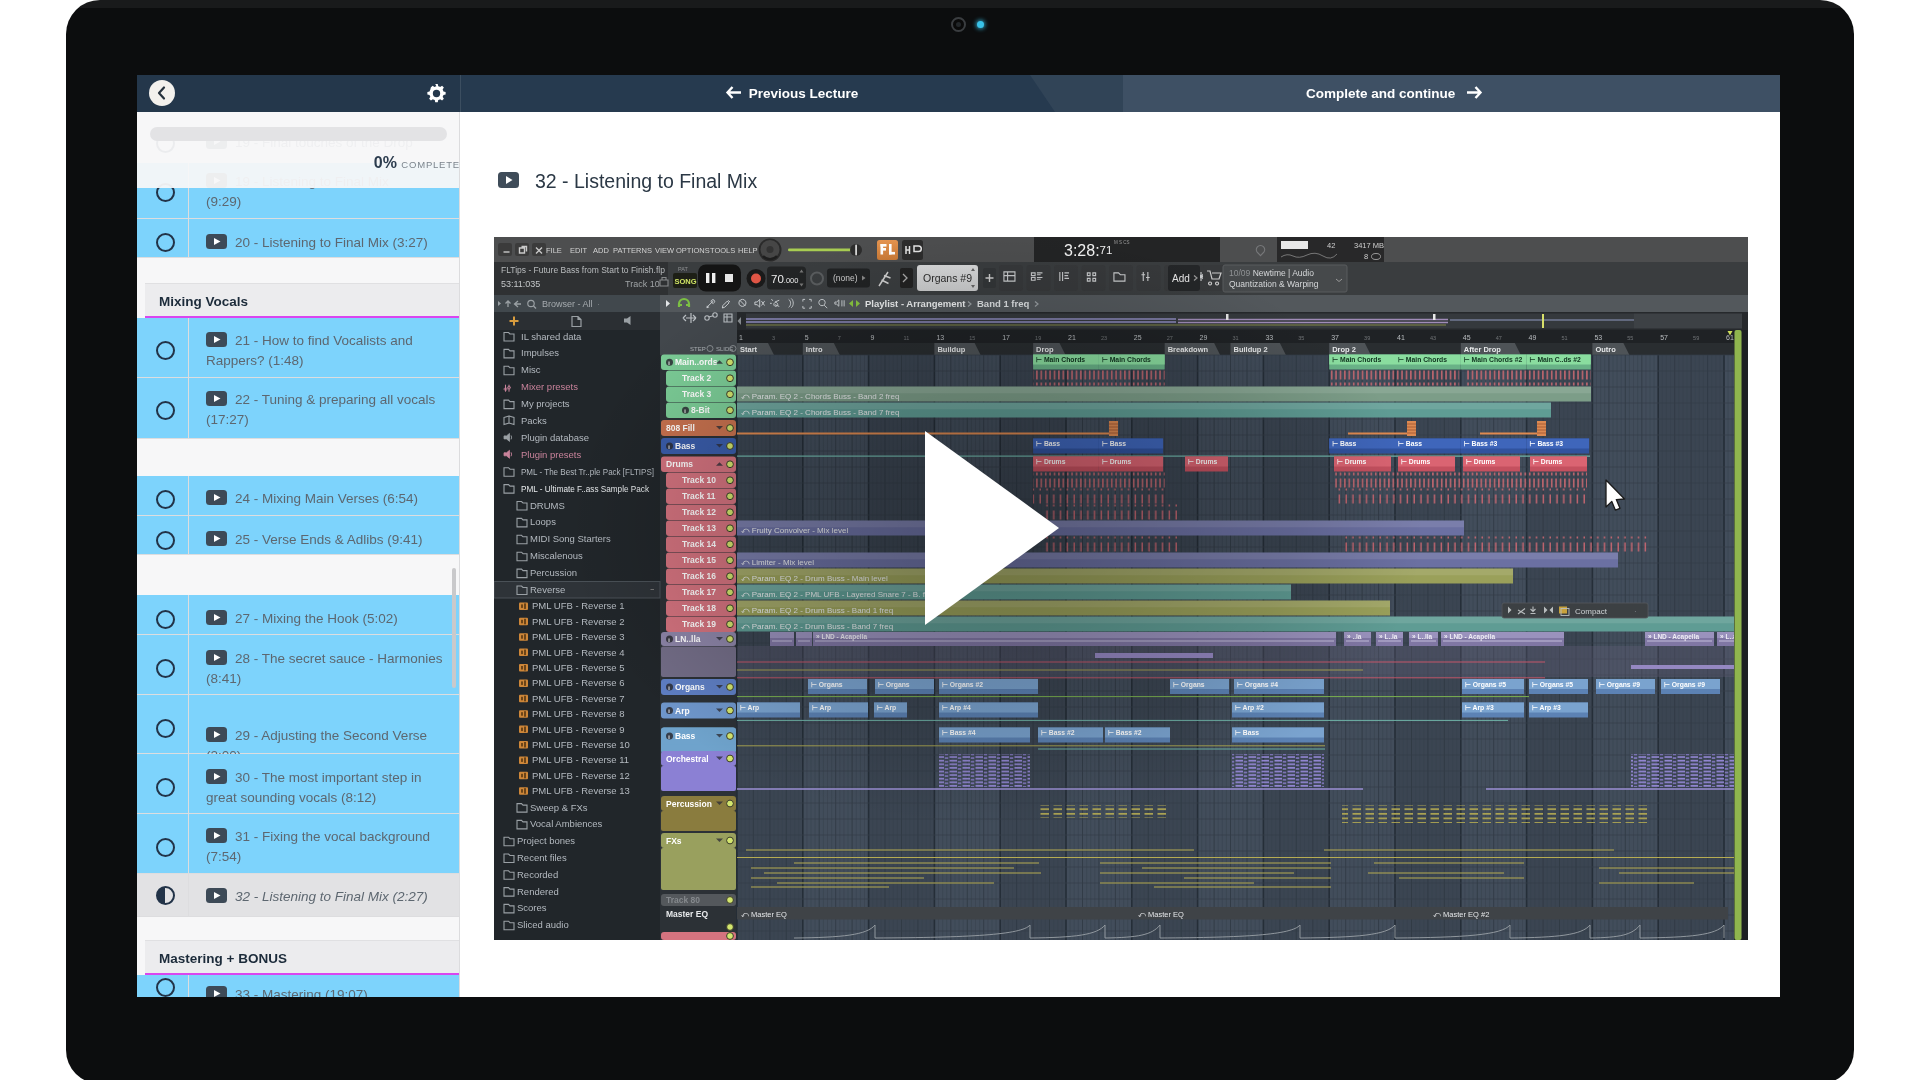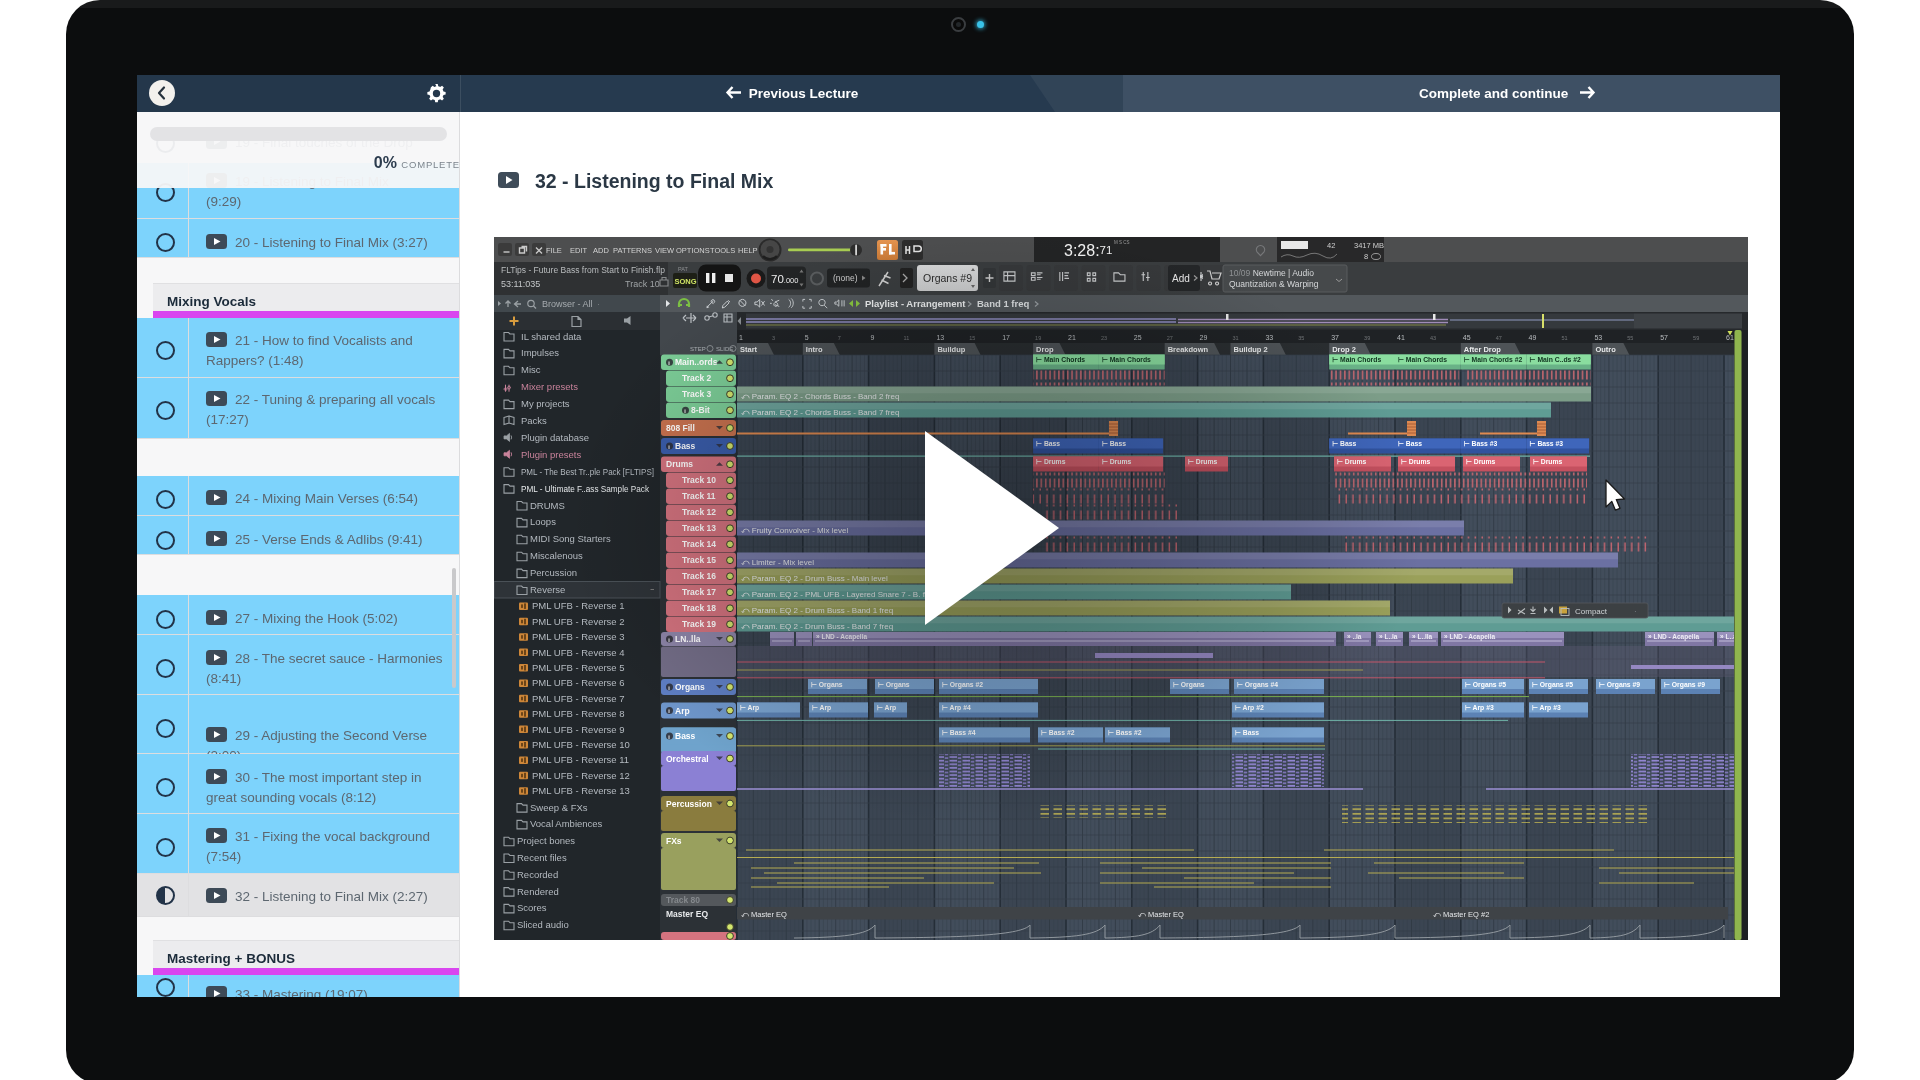--- a/index.html
+++ b/index.html
@@ -21,45 +21,45 @@
 .tb-glare{ position:absolute; left:880px; top:0; width:106px; height:37px;
   background:rgba(255,255,255,0.05); clip-path:polygon(13px 0,106px 0,106px 37px,38px 37px); }
 .back { position:absolute; left:12px; top:5px; width:26px; height:26px; border-radius:50%;
   background:#f3f1ed; }
 .tb-text { color:#fff; font-size:13.5px; font-weight:600; line-height:37px; text-align:center;
   position:absolute; top:0; width:100%; }
 .sidebar { position:absolute; left:0; top:37px; width:323px; height:885px; background:#f7f7f8;
   border-right:1px solid #dcdcde; overflow:hidden; }
 .row { position:absolute; left:0; width:323px; background:#7dd3fc;
   border-bottom:1px solid #dddddf; }
-.row.hl { background:#e2e2e4; }
+.row.hl { background:#e2e2e4;font-style:italic; }
 .row::before { content:""; position:absolute; left:51px; top:0; bottom:0; width:1px; background:#dddddf; }
-.shead { position:absolute; left:16px; width:323px; background:#ececee; color:#1c2b3a;
+.shead { position:absolute; left:8px; width:323px; background:#ececee; color:#1c2b3a;
   font-size:13.5px; font-weight:bold; padding-left:14px;
-  border-top:1px solid #e0e0e2; border-bottom:7px solid #d946ef; }
+  border-top:1px solid #e0e0e2; border-bottom:2px solid #d946ef; }
 .circ { position:absolute; left:19px; width:19px; height:19px; border-radius:50%;
   border:2.5px solid #223348; background:transparent; }
 .circ.half { background:linear-gradient(90deg,#223348 50%,rgba(0,0,0,0) 50%); }
 .txt { position:absolute; left:69px; width:244px; font-size:13.5px; line-height:20px; color:#5d6770; }
 .txt .pi { vertical-align:-2px; margin-right:8px; }
 .ghost { position:absolute; left:0; top:0; width:323px; height:120px; opacity:1; }
 .ghost .txt, .ghost .circ { opacity:1; }
 .progress { position:absolute; left:0; top:0; width:323px; height:76px;
   background:rgba(247,247,248,0.95); z-index:3; }
 .pill { position:absolute; left:13px; top:15px; width:297px; height:14px; border-radius:7px;
   background:#e3e3e5; }
 .pct { position:absolute; top:42px; width:100%; text-align:right; color:#2c3c4e;
   font-size:16px; font-weight:bold; }
 .pct small { font-size:9.5px; font-weight:normal; color:#7d858d; letter-spacing:0.8px; }
 .sb-scroll { position:absolute; left:315px; top:456px; width:4px; height:120px;
   background:#c9c9cb; border-radius:2px; z-index:4; }
 .main { position:absolute; left:323px; top:37px; width:1320px; height:885px; background:#fff; }
 .title { position:absolute; left:38px; top:58px; height:24px; }
 .title .ti { position:absolute; left:0; top:2px; }
-.title span { position:absolute; left:37px; top:0; width:600px; font-size:19.5px; font-weight:bold;
+.title span { position:absolute; left:37px; top:0; width:600px; font-size:19.5px; font-weight:normal;
   color:#2b3845; white-space:nowrap; }
 .player { position:absolute; left:34px; top:125px; }
 </style></head>
 <body>
 <div class="frame">
     <div class="topglow"></div>
   </div>
 <div class="cam"></div>
 <div class="led"></div>
 <div class="screen">
@@ -72,21 +72,21 @@
     <div class="back"><svg width="26" height="26">
           <path d="M15 7.5 L10 13 L15 18.5" stroke="#26313c" stroke-width="2.2" fill="none" stroke-linecap="round" stroke-linejoin="round"></path>
         </svg></div>
     <svg style="position:absolute;left:289px;top:8px" width="21" height="21" viewBox="0 0 20 20">
       <path fill="#fff" d="M10 6.5 a3.5 3.5 0 1 0 0 7 a3.5 3.5 0 0 0 0 -7 z M8.8 1 h2.4 l0.45 2.1 a7 7 0 0 1 1.8 0.75 l1.85 -1.15 l1.7 1.7 l-1.15 1.85 a7 7 0 0 1 0.75 1.8 l2.1 0.45 v2.4 l-2.1 0.45 a7 7 0 0 1 -0.75 1.8 l1.15 1.85 l-1.7 1.7 l-1.85 -1.15 a7 7 0 0 1 -1.8 0.75 l-0.45 2.1 h-2.4 l-0.45 -2.1 a7 7 0 0 1 -1.8 -0.75 l-1.85 1.15 l-1.7 -1.7 l1.15 -1.85 a7 7 0 0 1 -0.75 -1.8 l-2.1 -0.45 v-2.4 l2.1 -0.45 a7 7 0 0 1 0.75 -1.8 L4.55 4.4 l1.7 -1.7 l1.85 1.15 a7 7 0 0 1 1.8 -0.75 z" fill-rule="evenodd"></path>
     </svg>
     <div class="tb-text" style="left:323px;width:663px">
       <svg width="17" height="13" viewBox="0 0 17 13" style="vertical-align:-1px;margin-right:7px">
           <path d="M7.5 1 L2.5 6.5 L7.5 12 M2.5 6.5 H16" stroke="#fff" stroke-width="2.4" fill="none"></path>
         </svg>Previous Lecture</div>
-    <div class="tb-text" style="left:1042px;width:657px">Complete and continue
+    <div class="tb-text" style="left:929px;width:657px">Complete and continue
       <svg width="17" height="13" viewBox="0 0 17 13" style="vertical-align:-1px;margin-left:7px">
           <path d="M9.5 1 L14.5 6.5 L9.5 12 M14.5 6.5 H1" stroke="#fff" stroke-width="2.4" fill="none"></path>
         </svg></div>
   </div>
   <div class="sidebar">
     <div class="ghost">
         <span class="circ" style="top:22px"></span>
         <div class="txt" style="top:21px"><svg class="pi" width="21" height="15" viewBox="0 0 21 15">
             <rect width="21" height="15" rx="3.5" fill="#3d4a57"></rect>
             <polygon points="8,4 14.5,7.5 8,11" fill="#fff"></polygon>

